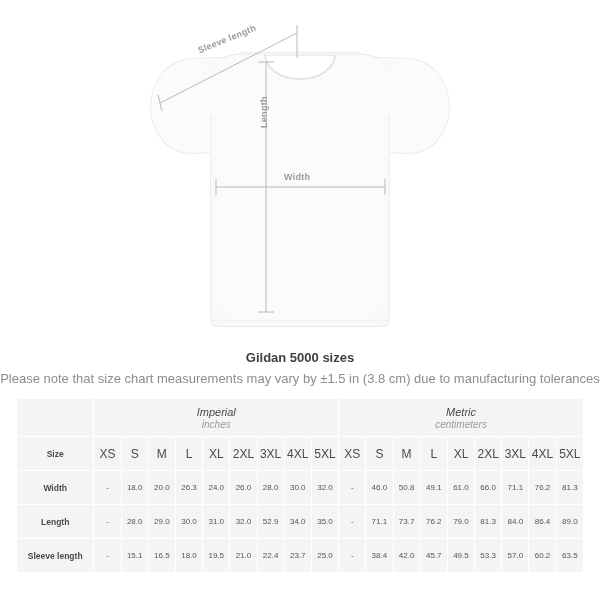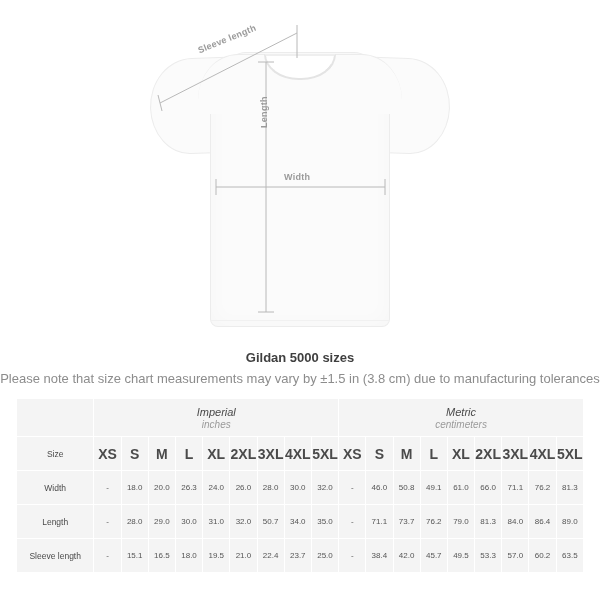--- a/index.html
+++ b/index.html
@@ -168,28 +168,28 @@
   }
   .unit-sub {
     font-style: italic;
     font-weight: normal;
     font-size: 10px;
     color: #9a9a9a;
     display: block;
     line-height: 11px;
   }
   td.row-head, th.row-head {
-    font-weight: normal;
+    font-weight: bold;
     font-size: 8.5px;
     color: #4a4a4a;
     background: #f4f4f4;
   }
   th.size-head {
-    font-weight: bold;
-    font-size: 14px;
+    font-weight: normal;
+    font-size: 12px;
     color: #4a4a4a;
   }
   .corner { background: #f4f4f4; }
 </style>
 </head>
 <body>
 
 <div class="illustration">
 
   <div class="shirt">
@@ -309,21 +309,21 @@
       </tr>
 
       <tr>
         <td class="row-head">Length</td>
         <td>-</td>
         <td>28.0</td>
         <td>29.0</td>
         <td>30.0</td>
         <td>31.0</td>
         <td>32.0</td>
-        <td>50.7</td>
+        <td>52.9</td>
         <td>34.0</td>
         <td>35.0</td>
         <td>-</td>
         <td>71.1</td>
         <td>73.7</td>
         <td>76.2</td>
         <td>79.0</td>
         <td>81.3</td>
         <td>84.0</td>
         <td>86.4</td>

